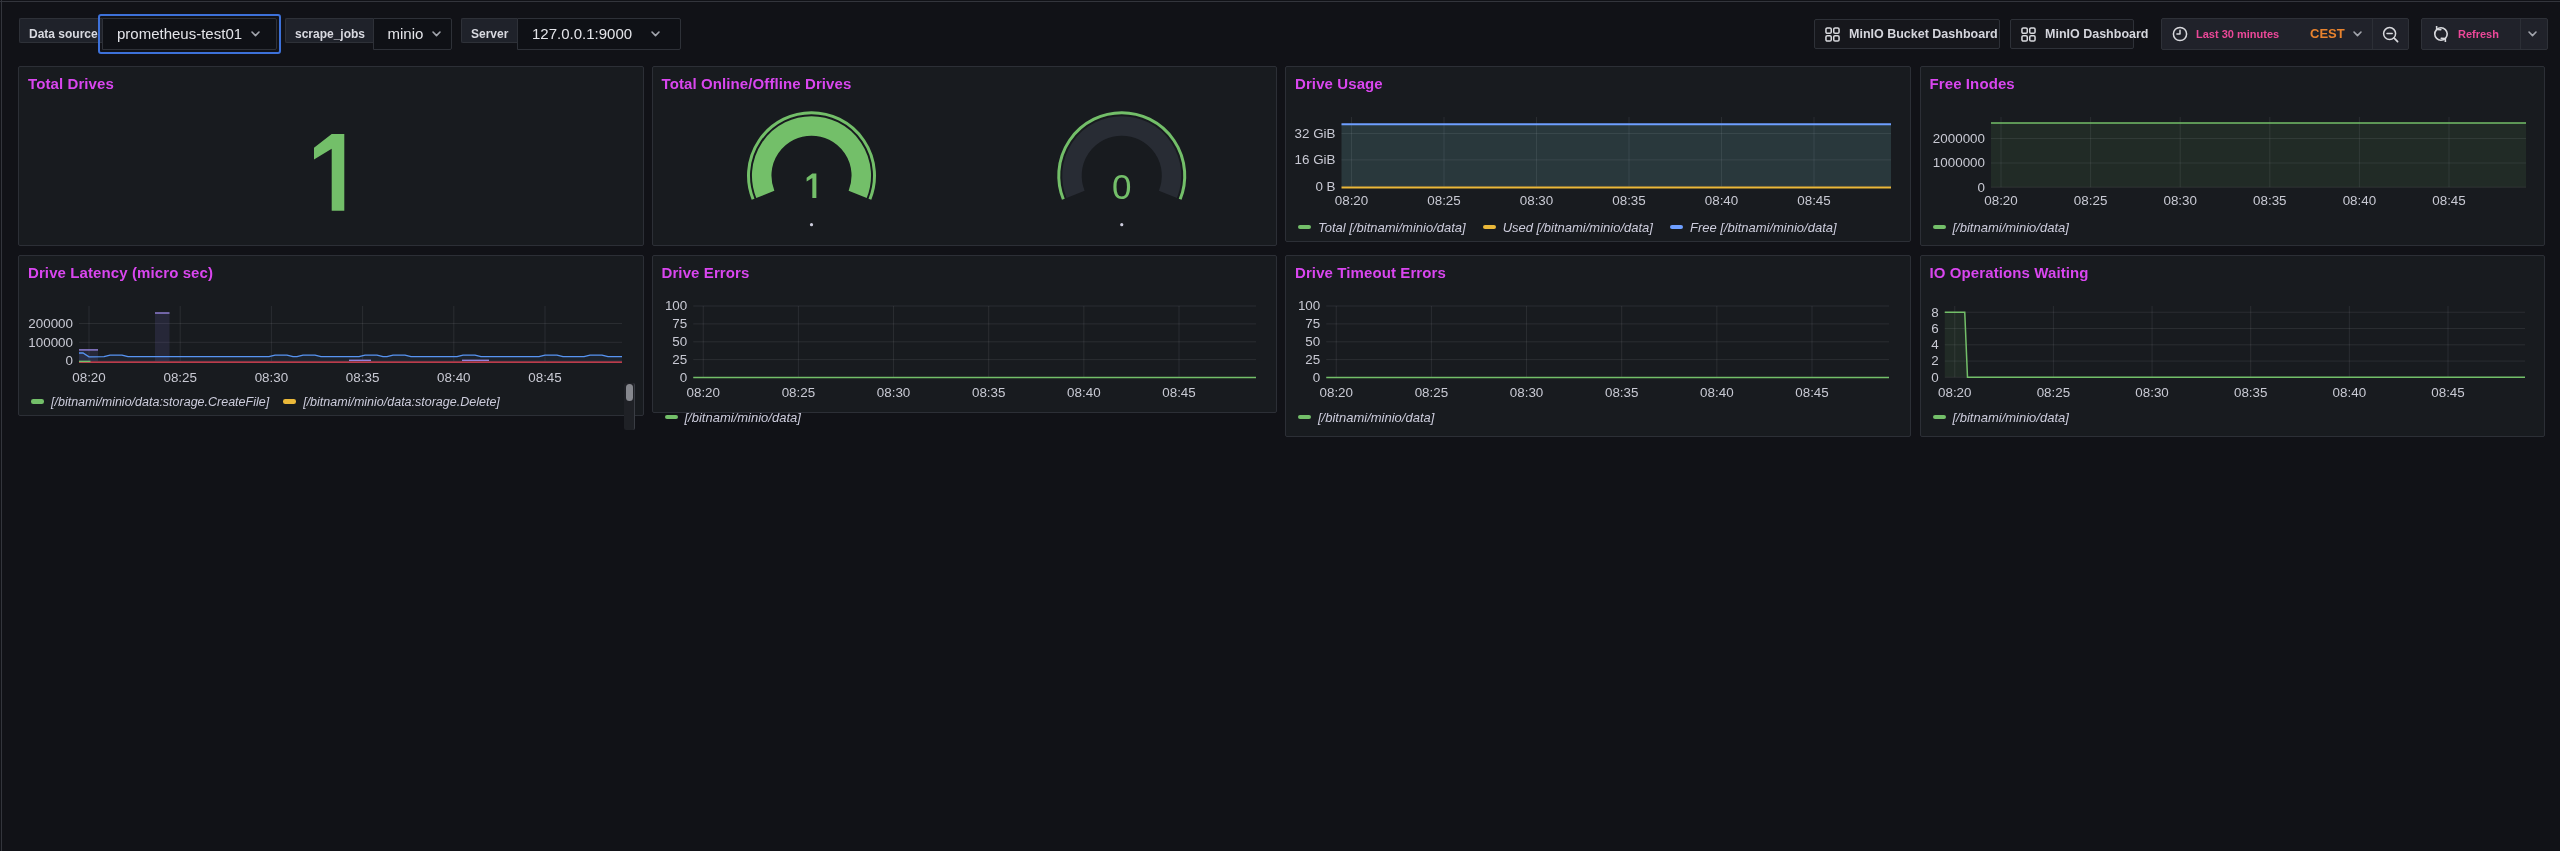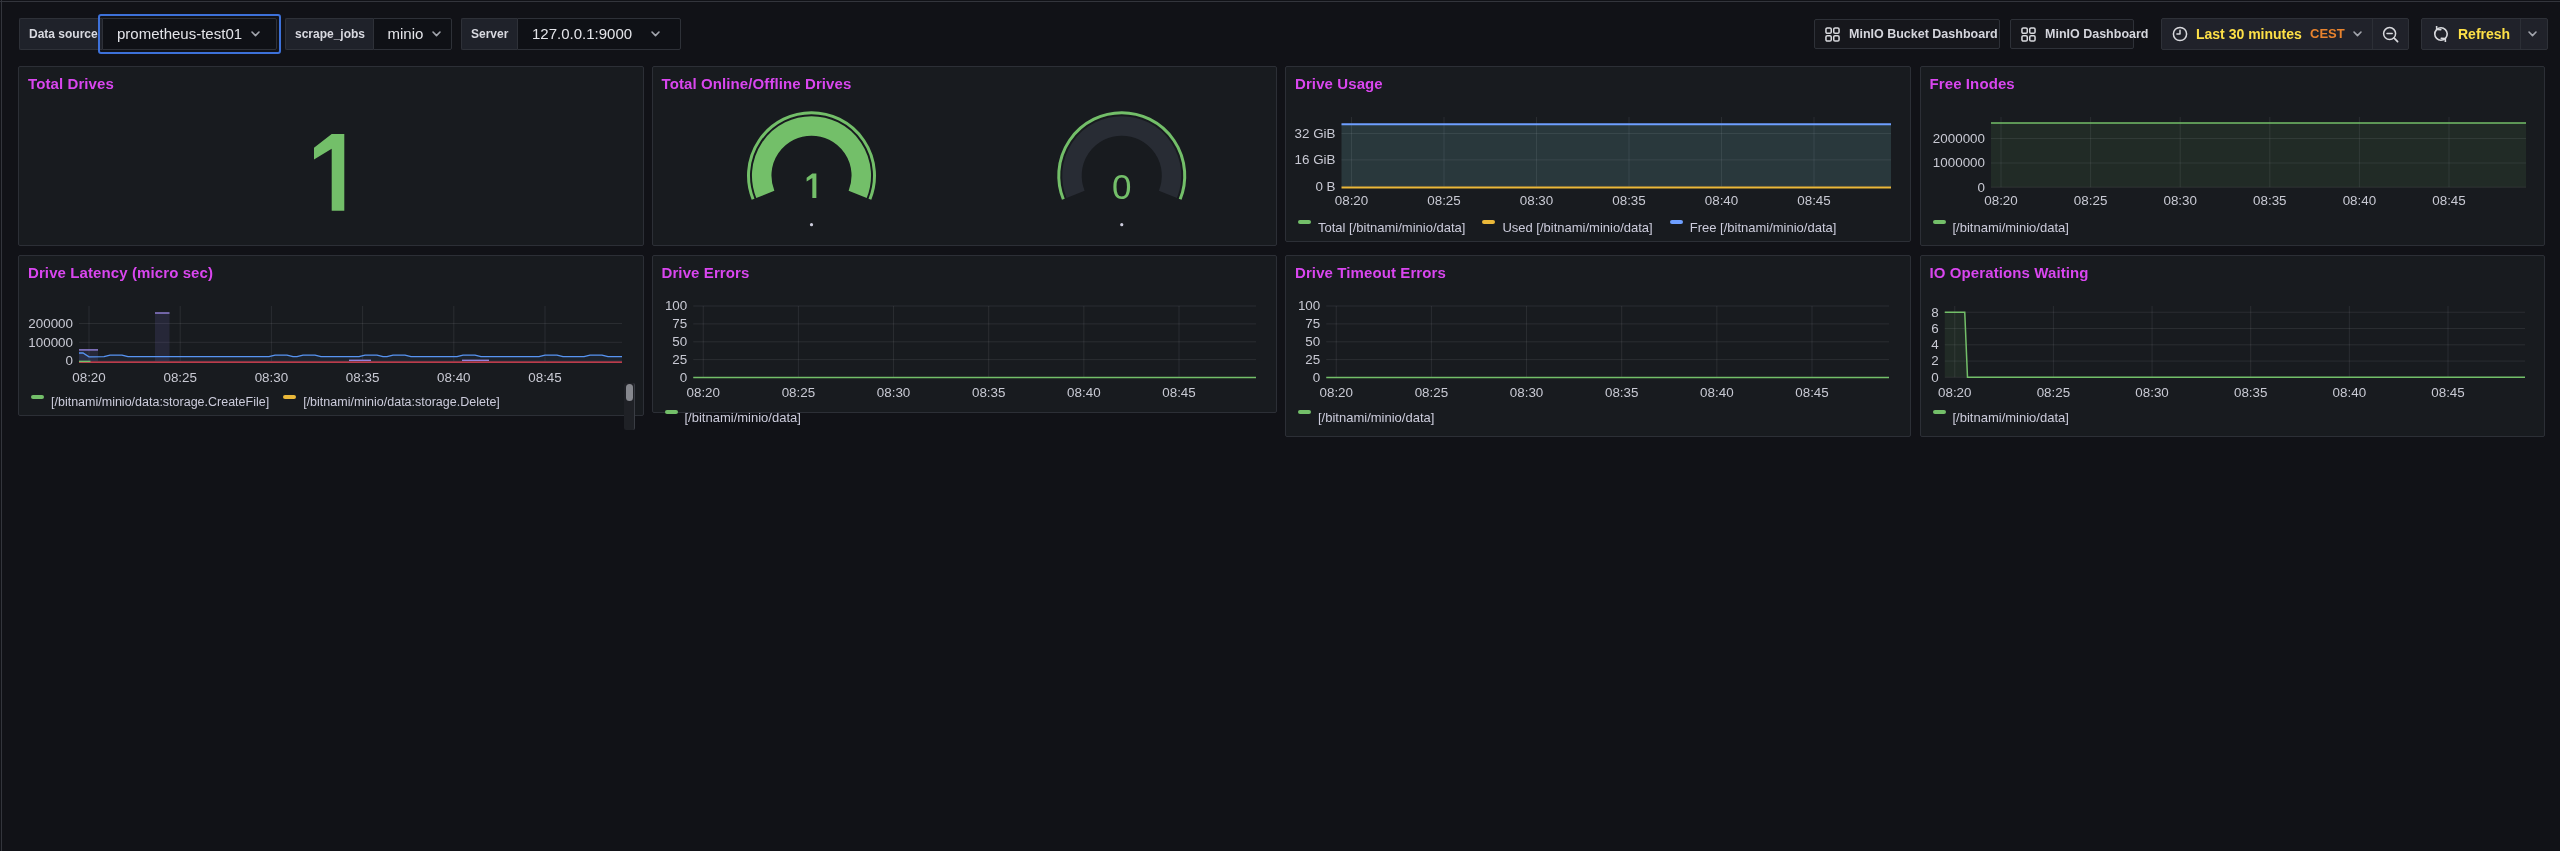--- a/index.html
+++ b/index.html
@@ -4,27 +4,27 @@
 html,body { width:2560px; height:851px; background:#111217; font-family:"Liberation Sans", sans-serif; overflow:hidden; position:relative; }
 .edge-l { position:absolute; left:1px; top:0; width:1px; height:851px; background:#33353c; }
 .edge-t { position:absolute; left:0; top:1px; width:2560px; height:1px; background:#33353c; }
 .panel { position:absolute; background:#181b1f; border:1px solid #2c2f36; border-radius:2px; }
 .ptitle { position:absolute; left:9px; top:8px; font-size:15px; font-weight:700; color:#d946ef; letter-spacing:0.1px; white-space:nowrap; }
 .legend { position:absolute; left:12px; font-size:13px; color:#ccccdc; }
 .legend.lat { font-size:12.5px; }
 .legend.lat .li { margin-right:14px; }
 .legend.lat .lrow { height:26.3px; }
 .lrow { display:flex; align-items:center; height:25px; }
-.li { display:flex; align-items:flex-start; margin-right:17px; white-space:nowrap; }
+.li { display:flex; align-items:center; margin-right:17px; white-space:nowrap;font-style:italic; }
 .dash { display:inline-block; width:13px; height:4.5px; border-radius:2.2px; margin-right:7px; }
-.lbl { position:absolute; top:18px; height:32px; background:#1f222a; border:1px solid #2e3138; border-right:none; border-radius:2px 0 0 2px; color:#d8d9e0; font-size:12px; font-weight:700; line-height:30px; padding-left:9px; white-space:nowrap; }
+.lbl { position:absolute; top:18px; height:25px; background:#1f222a; border:1px solid #2e3138; border-right:none; border-radius:2px 0 0 2px; color:#d8d9e0; font-size:12px; font-weight:700; line-height:30px; padding-left:9px; white-space:nowrap; }
 .val { position:absolute; top:18px; height:32px; background:#0f1116; border:1px solid #2e3138; border-radius:0 2px 2px 0; color:#e3e4e9; font-size:15px; line-height:30px; padding-left:14px; white-space:nowrap; }
 .btn { position:absolute; top:19px; height:30px; background:#16171c; border:1px solid #2e3138; border-radius:2px; color:#d5d6dd; font-size:12.5px; font-weight:700; line-height:28px; white-space:nowrap; }
 .btn2 { position:absolute; top:18px; height:32px; background:#20222a; border:1px solid #2e3138; border-radius:2px; }
-.btxt { position:absolute; top:18px; height:32px; line-height:32px; color:#fde047; font-size:14px; font-weight:700; white-space:nowrap; }
+.btxt { position:absolute; top:18px; height:32px; line-height:32px; color:#ec4899; font-size:11px; font-weight:700; white-space:nowrap; }
 </style></head>
 <body>
 <div class="edge-l"></div>
 <div class="edge-t"></div>
 <div class="lbl" style="left:19px;width:83px">Data source</div>
 <div class="val" style="left:102px;width:175px">prometheus-test01</div>
 <svg style="position:absolute;left:250px;top:29.0px" width="11" height="10" viewBox="0 0 11 10">
     <path d="M2 3 L5.5 6.6 L9 3" stroke="#a2a5ad" stroke-width="1.6" fill="none" stroke-linecap="round" stroke-linejoin="round"></path>
   </svg>
 <div style="position:absolute;left:98px;top:14px;width:183px;height:40px;border:2px solid #3d71d9;border-radius:3px"></div>

